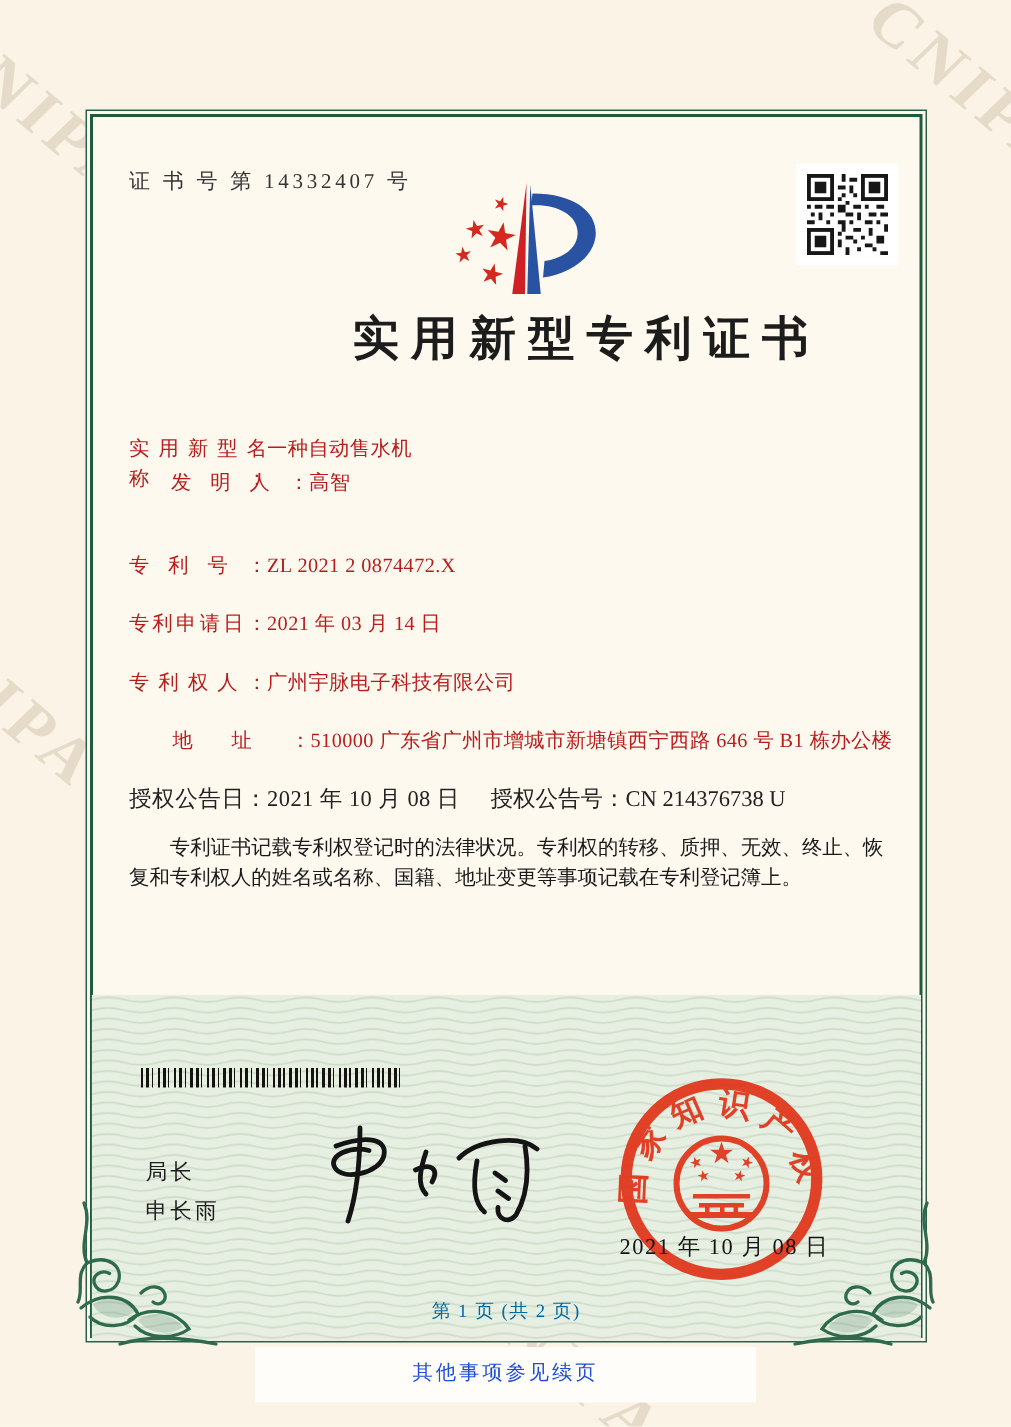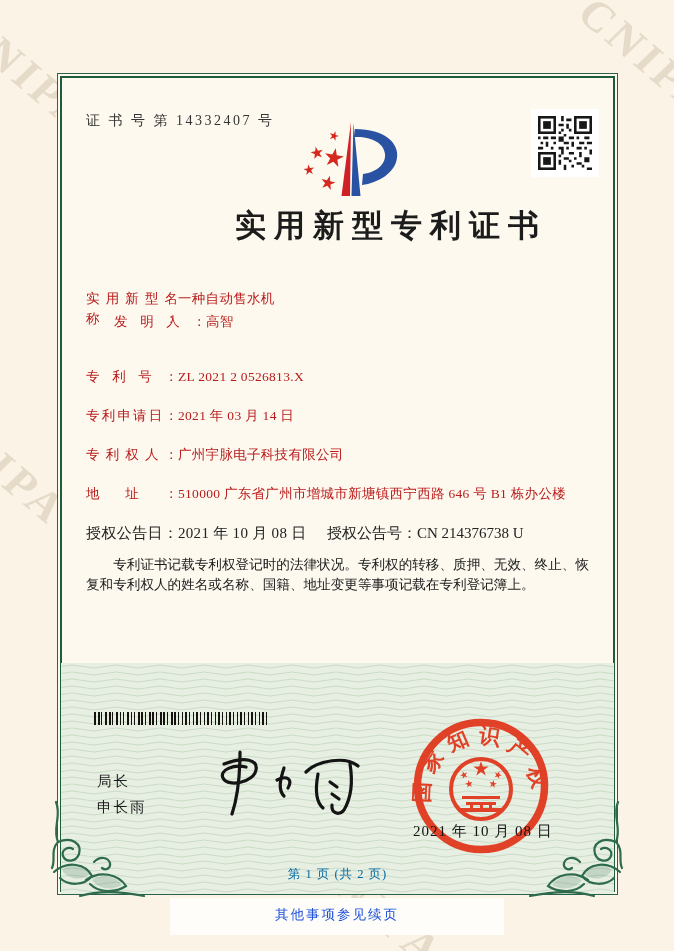--- a/index.html
+++ b/index.html
@@ -159,29 +159,29 @@
 
 <div class="title">实用新型专利证书</div>
 
 <div class="field-row" style="top:289px;">
   <span class="flabel">实用新型名称：</span><span class="fvalue">一种自动售水机</span>
 </div>
 <div class="field-row" style="top:312px;margin-left:28px;">
   <span class="flabel">发明人：</span><span class="fvalue">高智</span>
 </div>
 <div class="field-row" style="top:367px;">
-  <span class="flabel">专利号：</span><span class="fvalue">ZL 2021 2 0526813.X</span>
+  <span class="flabel">专利号：</span><span class="fvalue">ZL 2021 2 0874472.X</span>
 </div>
 <div class="field-row" style="top:406px;">
   <span class="flabel">专利申请日：</span><span class="fvalue">2021 年 03 月 14 日</span>
 </div>
 <div class="field-row" style="top:445px;">
   <span class="flabel">专利权人：</span><span class="fvalue">广州宇脉电子科技有限公司</span>
 </div>
-<div class="field-row" style="top:484px;">
+<div class="field-row" style="top:484px;margin-left:29px;">
   <span class="flabel">地址：</span><span class="fvalue">510000 广东省广州市增城市新塘镇西宁西路 646 号 B1 栋办公楼</span>
 </div>
 
 <div class="grant-pair" style="left:86px;top:523px;">
   <span class="flabel">授权公告日：</span><span class="fvalue">2021 年 10 月 08 日</span>
 </div>
 <div class="grant-pair" style="left:327px;top:523px;">
   <span>授权公告号：</span><span>CN 214376738 U</span>
 </div>
 

